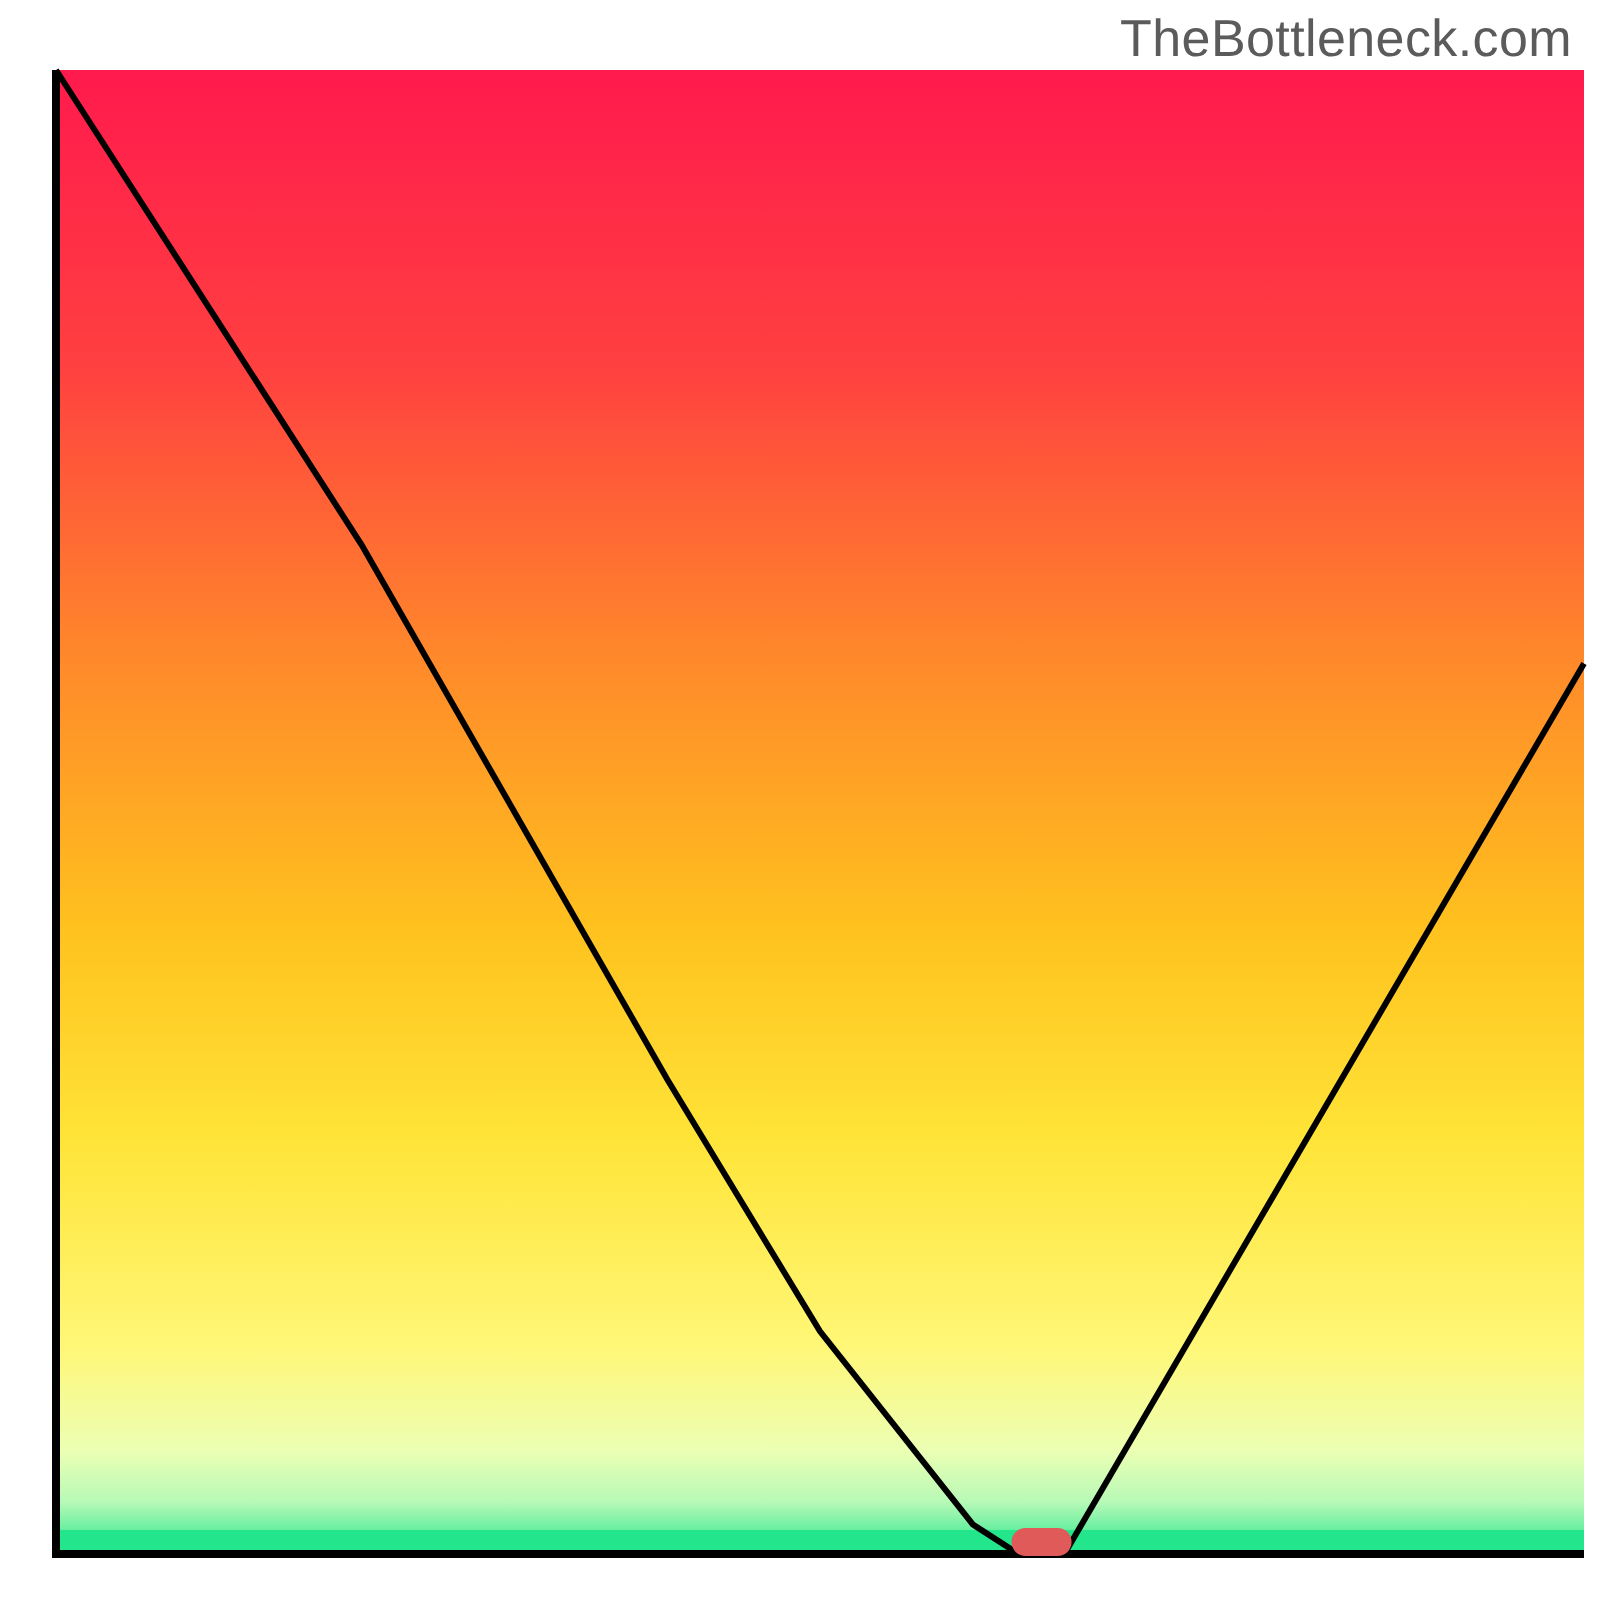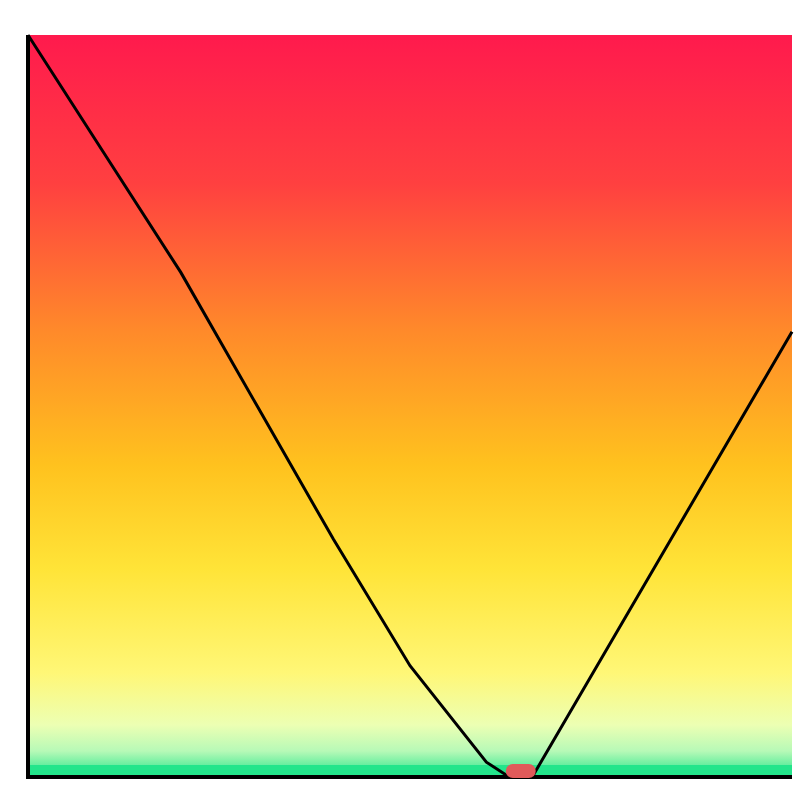--- a/index.html
+++ b/index.html
@@ -29,20 +29,21 @@
     position: absolute;
     top: 0;
     left: 0;
     width: 800px;
     height: 800px;
   }
 </style>
 </head>
 <body>
 <div class="container">
+  <div class="watermark">TheBottleneck.com</div>
   <svg class="chart" viewBox="0 0 800 800">
     <defs>
       <linearGradient id="bg-grad" x1="0" y1="0" x2="0" y2="1">
           <stop offset="0%" stop-color="#ff1a4d"></stop>
           <stop offset="20%" stop-color="#ff4040"></stop>
           <stop offset="40%" stop-color="#ff8a2a"></stop>
           <stop offset="57.99999999999999%" stop-color="#ffc21e"></stop>
           <stop offset="72%" stop-color="#ffe438"></stop>
           <stop offset="86%" stop-color="#fff777"></stop>
           <stop offset="93%" stop-color="#ecffb3"></stop>

